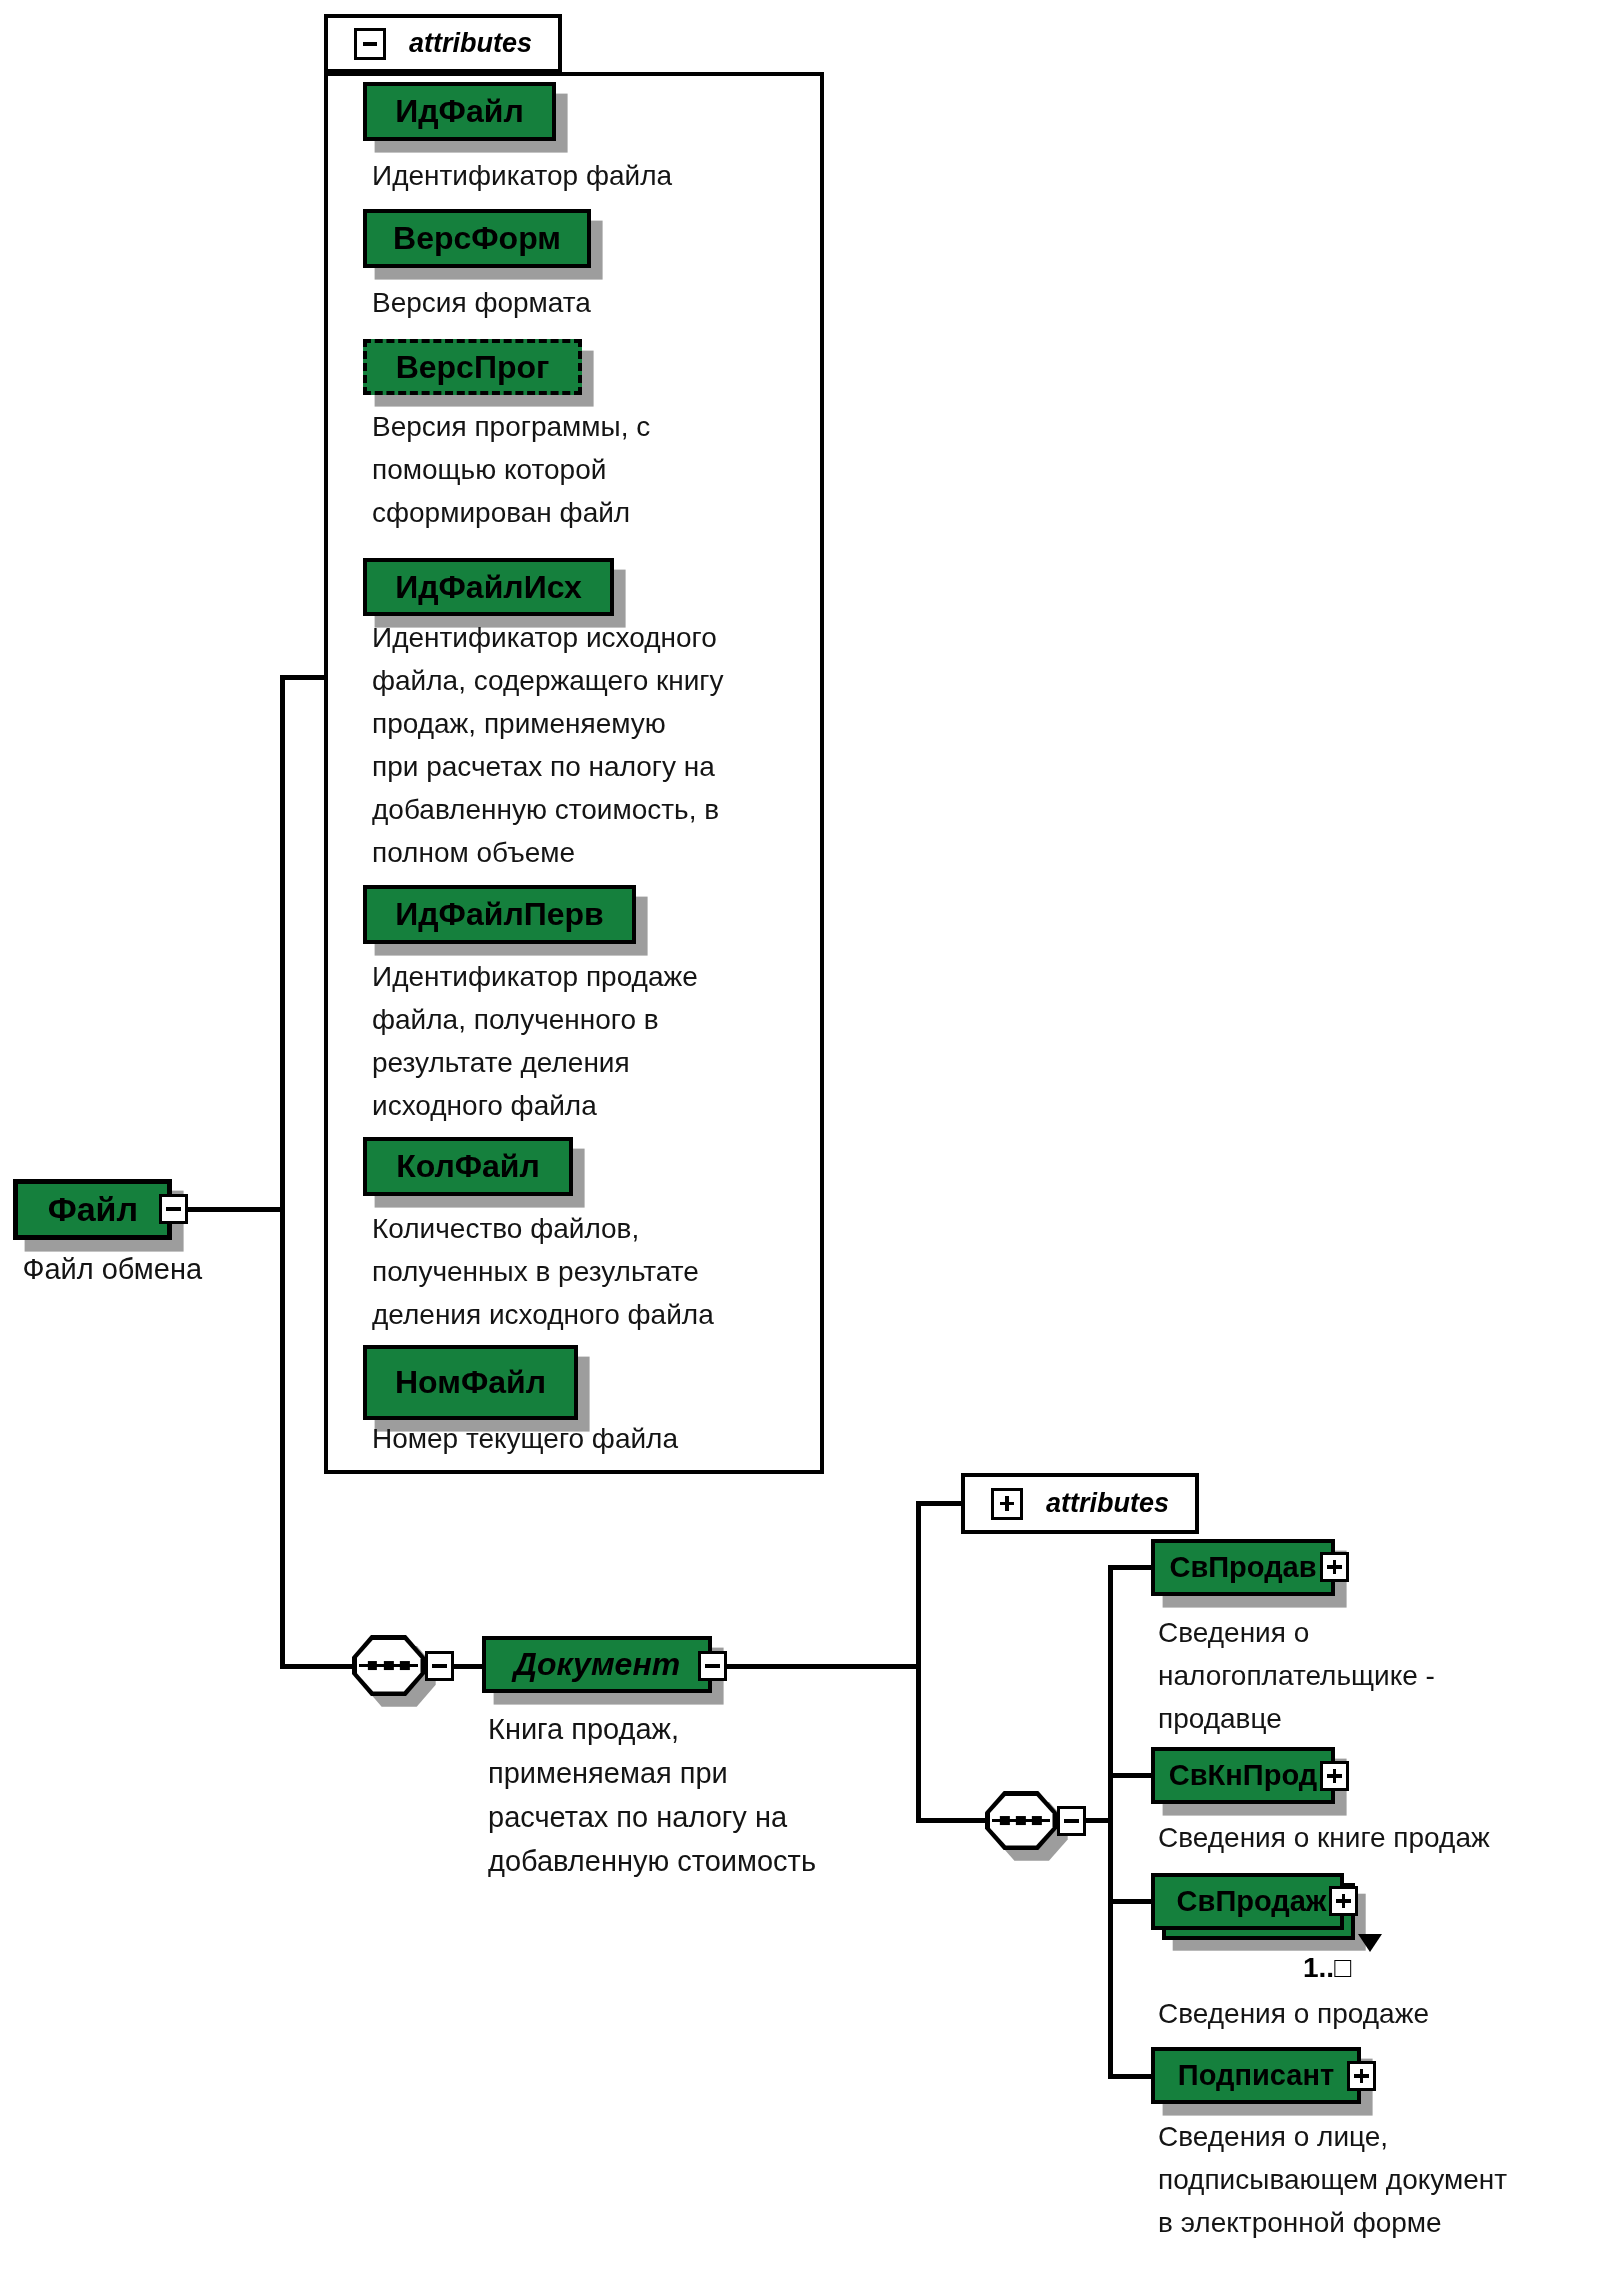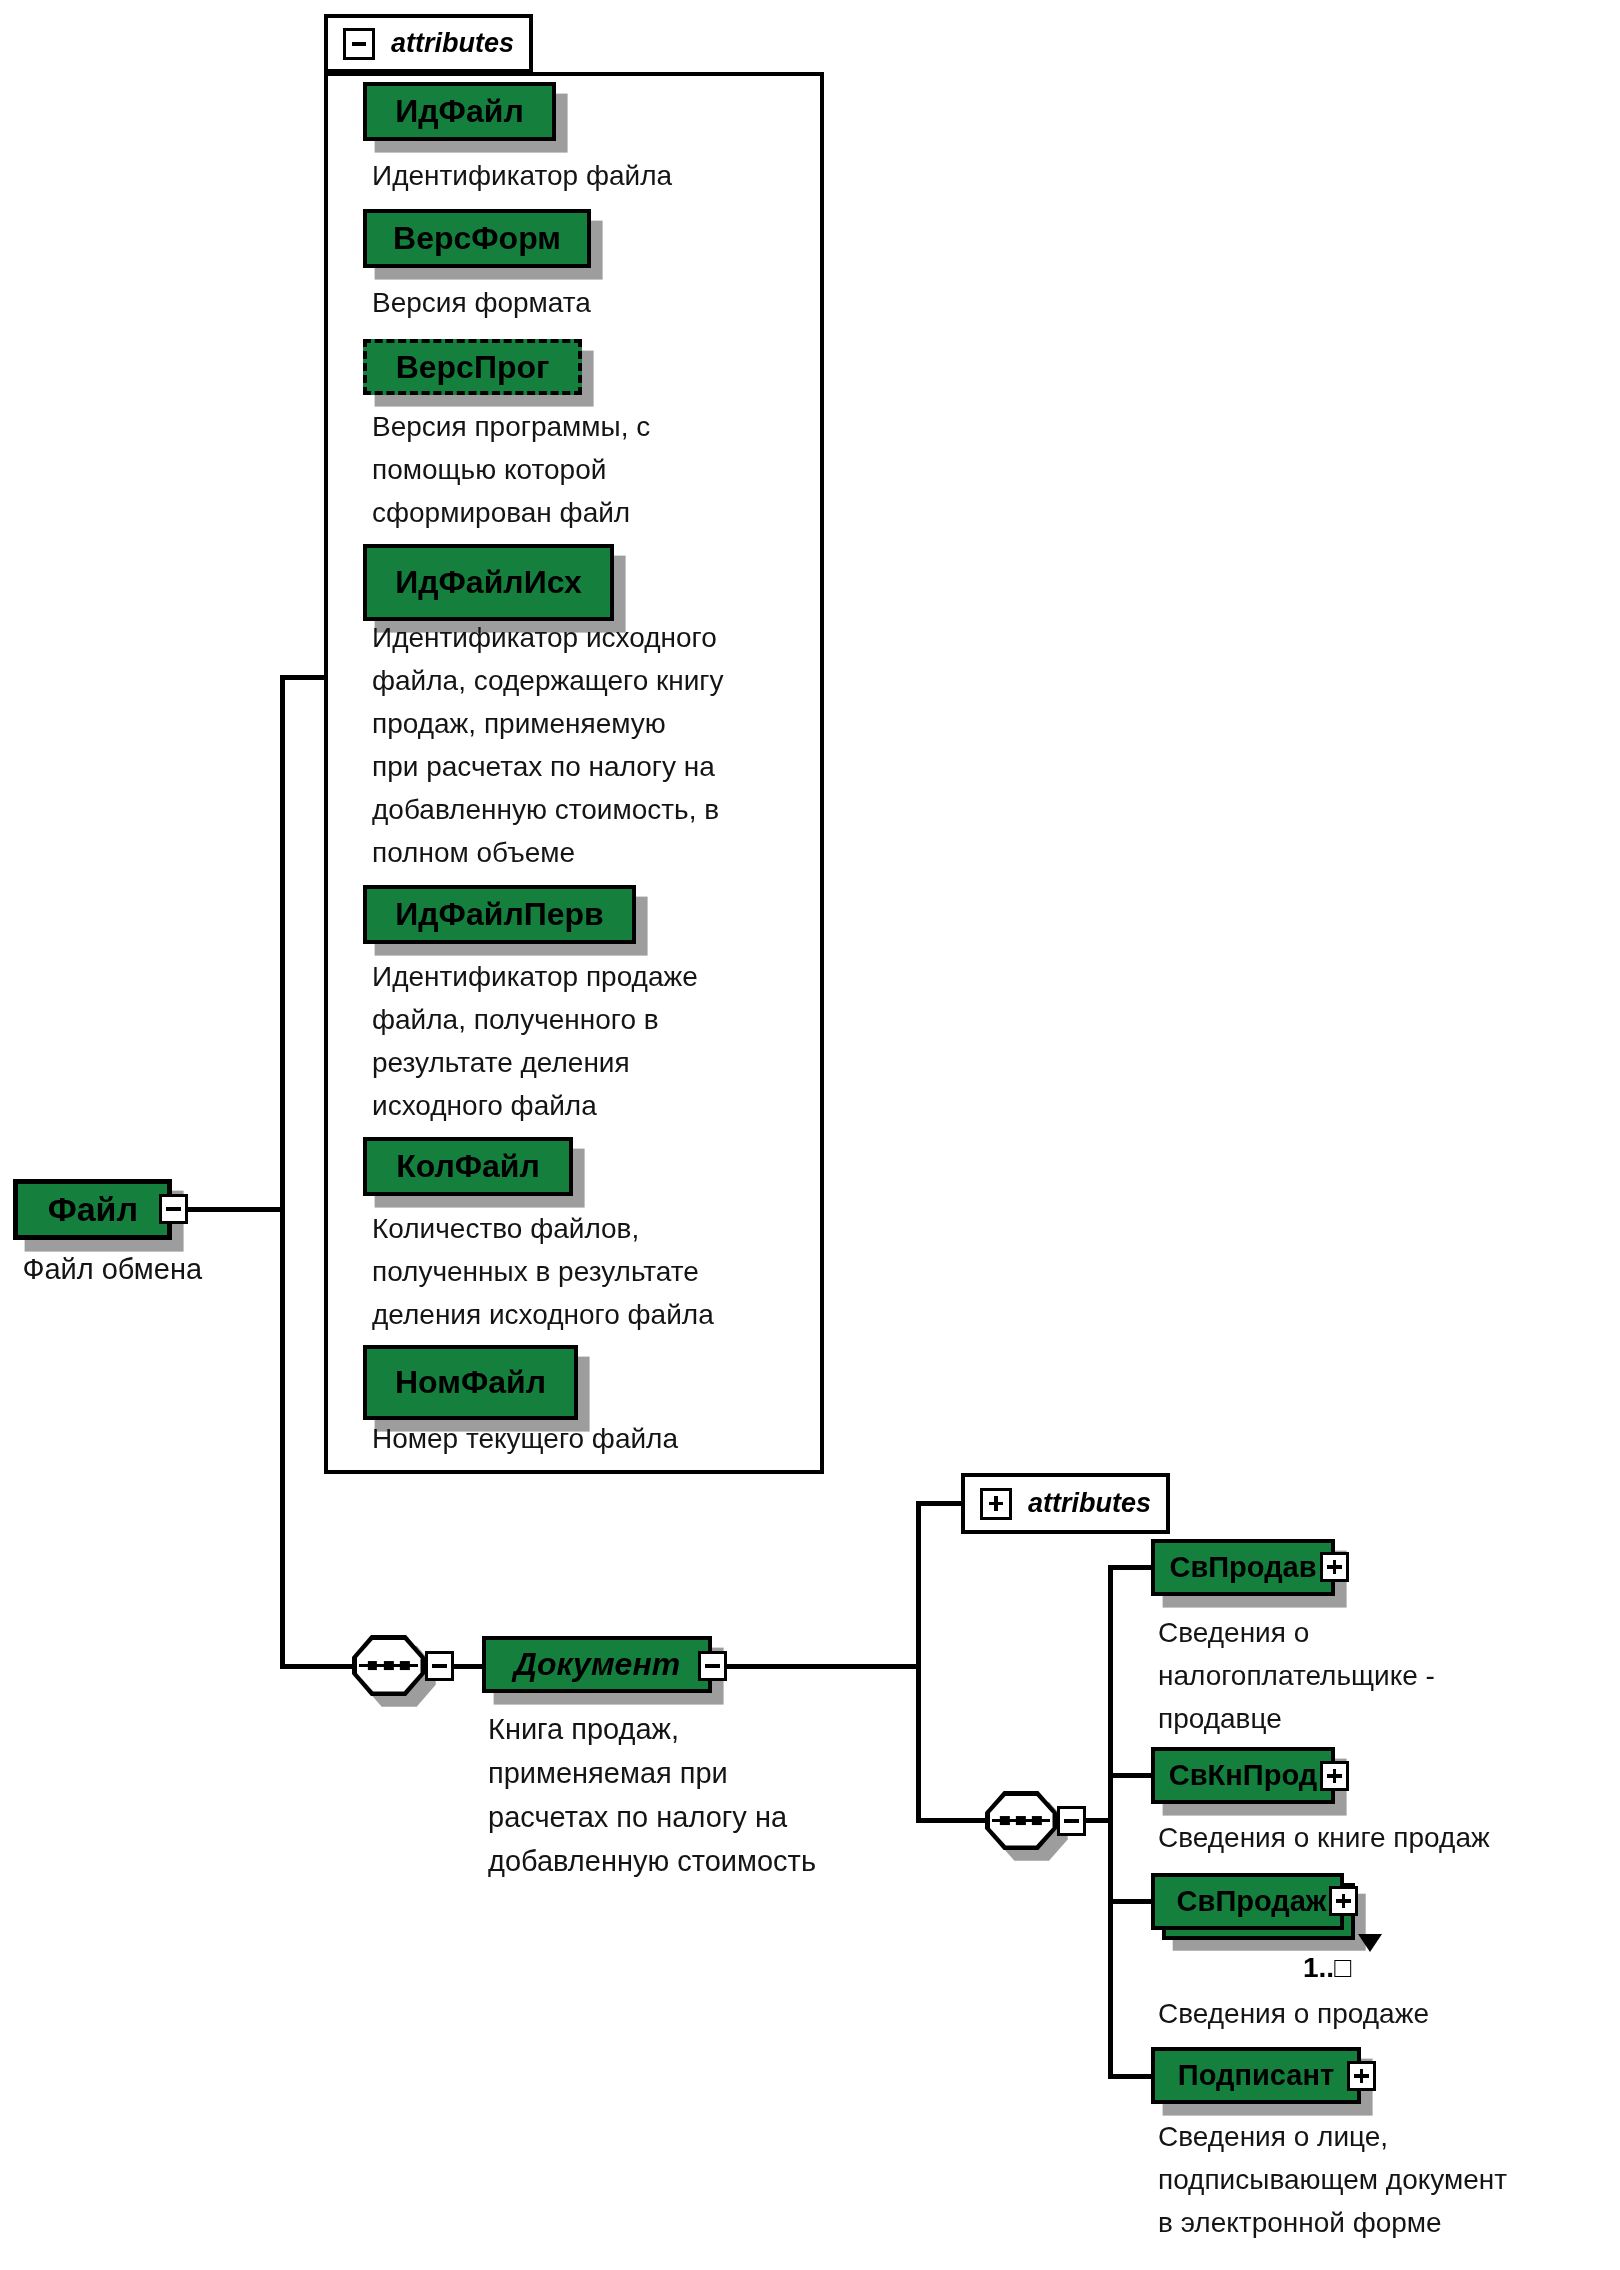--- a/index.html
+++ b/index.html
@@ -39,21 +39,21 @@
     background: #fff; border: 3.6px solid #000;
     display: flex; align-items: center; justify-content: center;
   }
   .bar-h { width: 14.3px; height: 3.6px; background: #000; display: block; }
   .plus  { position: relative; width: 14.3px; height: 14.3px; display: block; }
   .plus::before { content:""; position:absolute; left:0; top:5.4px; width:14.3px; height:3.6px; background:#000; }
   .plus::after  { content:""; position:absolute; left:5.4px; top:0; width:3.6px; height:14.3px; background:#000; }
   .groupbox { position: absolute; border: 4.5px solid #000; background: transparent; }
   .tab {
     position: absolute; background: #fff; border: 4.5px solid #000;
-    display: flex; align-items: center; gap: 16px; padding: 0 15px;
+    display: flex; align-items: center; gap: 23px; padding: 0 26px;
     font-style: italic; font-weight: bold; font-size: 27px; white-space: nowrap;
   }
   .sq {
     width: 32px; height: 32px; border: 3.6px solid #000; background: #fff;
     display: flex; align-items: center; justify-content: center; flex: 0 0 auto;
   }
   .oct { position: absolute; }
   .oct .oshadow, .oct .oblack, .oct .owhite {
     position: absolute;
     clip-path: polygon(26% 0, 74% 0, 100% 36%, 100% 64%, 74% 100%, 26% 100%, 0 64%, 0 36%);
@@ -110,21 +110,21 @@
     <div>Версия формата</div>
   </div>
 
   <div class="ebox attr dashed" style="left:363px;top:339px;width:219px;height:56px">ВерсПрог</div>
   <div class="desc" style="left:372px;top:405px">
     <div>Версия программы, с</div>
     <div>помощью которой</div>
     <div>сформирован файл</div>
   </div>
 
-  <div class="ebox attr" style="left:363px;top:544px;width:251px;height:77px">ИдФайлИсх</div>
+  <div class="ebox attr" style="left:363px;top:558px;width:251px;height:58px">ИдФайлИсх</div>
   <div class="desc" style="left:372px;top:616px">
     <div>Идентификатор исходного</div>
     <div>файла, содержащего книгу</div>
     <div>продаж, применяемую</div>
     <div>при расчетах по налогу на</div>
     <div>добавленную стоимость, в</div>
     <div>полном объеме</div>
   </div>
 
   <div class="ebox attr" style="left:363px;top:885px;width:273px;height:59px">ИдФайлПерв</div>

